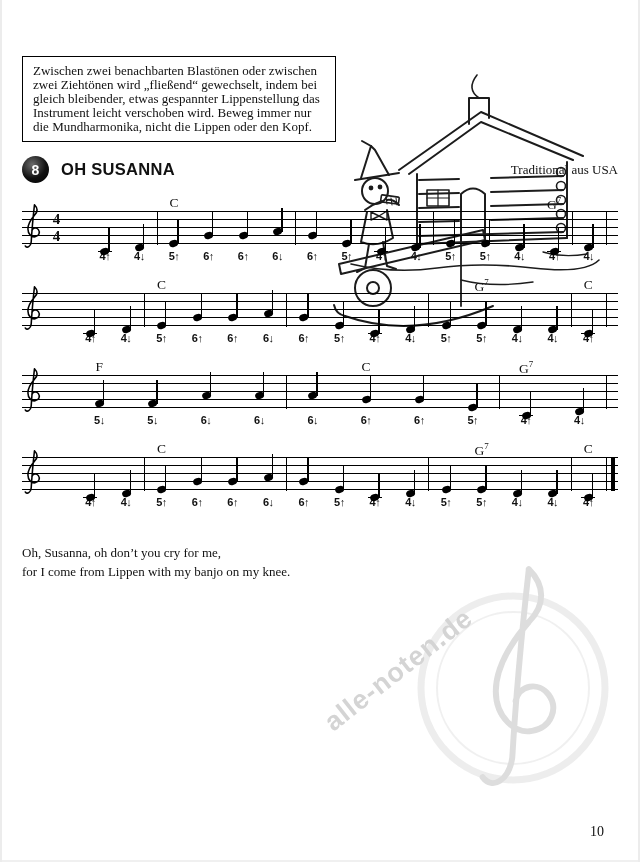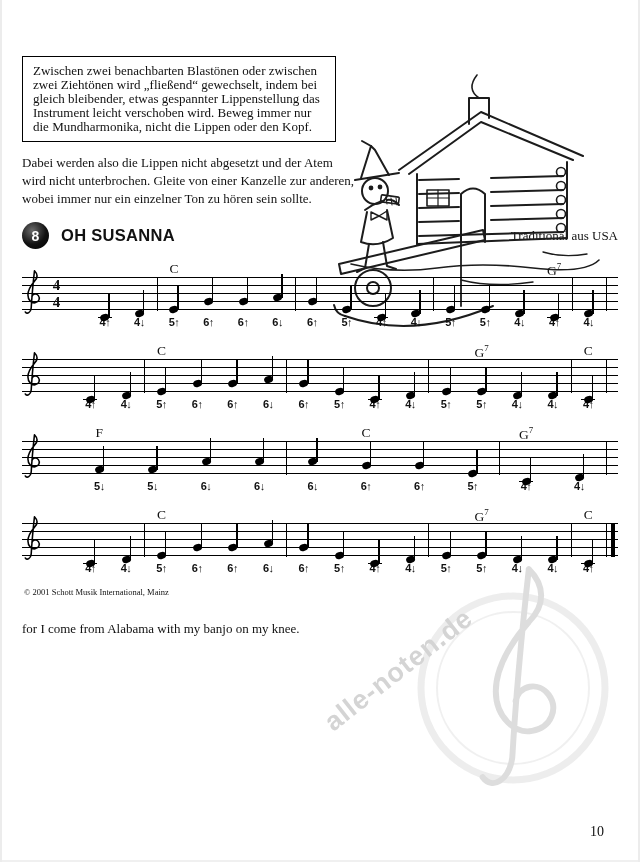--- a/index.html
+++ b/index.html
@@ -52,21 +52,20 @@
 <body>
 
 <div class="page">
   <div class="content">
 
     <div class="top">
       <div class="text-col">
         <div class="info-box">
           <span>Zwischen zwei benachbarten Blastönen oder zwischen zwei Ziehtönen wird „fließend“ gewechselt, indem bei gleich bleibender, etwas gespannter Lippenstellung das Instrument leicht verschoben wird. Beweg immer nur die Mundharmonika, nicht die Lippen oder den Kopf.</span>
         </div>
-        <p>Dabei werden also die Lippen nicht abgesetzt und der Atem wird nicht unterbrochen. Gleite von einer Kanzelle zur anderen, wobei immer nur ein einzelner Ton zu hören sein sollte.</p>
       </div>
 
       <div class="illustration">
         <svg viewBox="0 0 300 272" width="302" height="272" fill="none" stroke="#1c1c1c" stroke-width="2" stroke-linecap="round" stroke-linejoin="round">
 
           <path d="M168 26 q-13 -9 -2 -23" stroke-width="1.6"></path>
           <path d="M158 52 V26 H178 V46"></path>
 
           <path d="M88 98 L170 40 L272 84"></path>
           <path d="M98 102 L170 50 L262 88"></path>
@@ -386,24 +385,24 @@
             <div class="stem" style="left: calc(83.0833% + 3.5px); top: 13px;"></div>
             <div class="notehead" style="left: calc(89.05% - 4.5px); top: 33px;"></div>
             <div class="stem" style="left: calc(89.05% + 3.5px); top: 13px;"></div>
             <div class="ledger" style="left: calc(95.0167% - 7px); top: 40px;"></div>
             <div class="notehead" style="left: calc(95.0167% - 4.5px); top: 37px;"></div>
             <div class="stem" style="left: calc(95.0167% + 3.5px); top: 17px;"></div>
           </div>
         </div>
       </div>
 
-    <div class="copyright">© 2001 Schott Musik International, Mainz</div>
 
     <div id="lyrics">
-        <div class="lyrics-row">for I come from Alabama with my banjo on my knee.</div>
+        <div class="lyrics-row">Oh, Susanna, oh don’t you cry for me,</div>
+        <div class="lyrics-row">for I come from Lippen with my banjo on my knee.</div>
       </div>
 
   </div>
 
   <div class="watermark">
     <svg viewBox="0 0 305 305" width="305" height="305">
       <circle cx="185" cy="150" r="92" fill="none" stroke="#d7d7d7" stroke-width="7" opacity="0.6"></circle>
       <circle cx="185" cy="150" r="76" fill="none" stroke="#dedede" stroke-width="2" opacity="0.6"></circle>
       <g transform="translate(148,18) scale(3.3)">
         <path d="M16 4 C21 9 21 15 16 20 C10 27 6 34 6 41 C6 49 12 54 17 53 C23 52 25 46 22 42 C19 38 13 39 12 44 M16 4 C14 22 12 44 11 61 C10 68 5 71 2 67" fill="none" stroke="#d2d2d2" stroke-width="1.8" stroke-linecap="round"></path>

